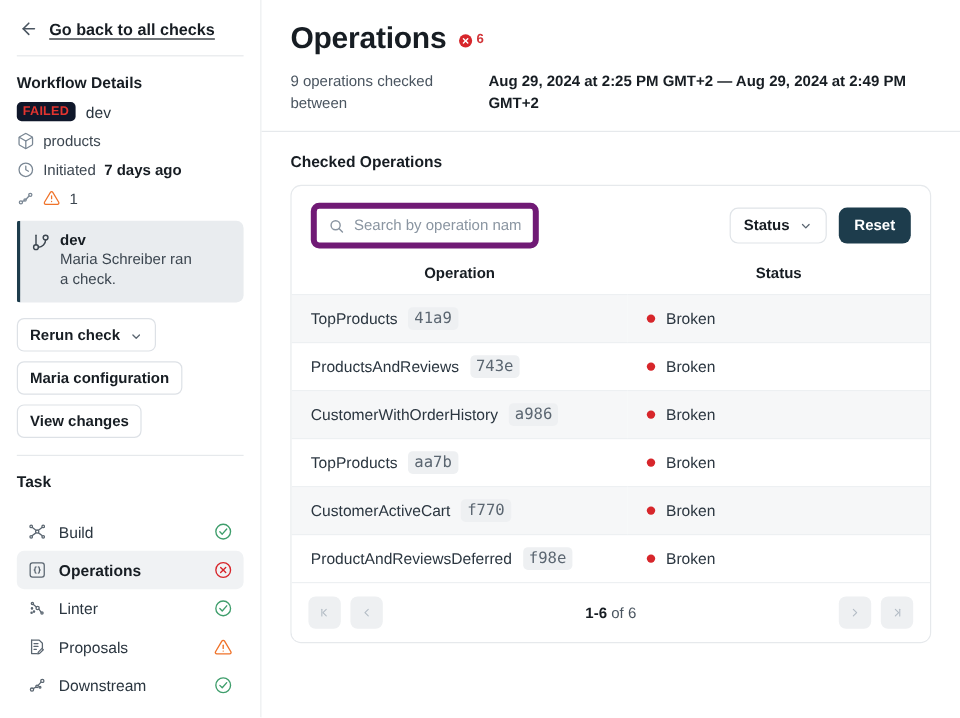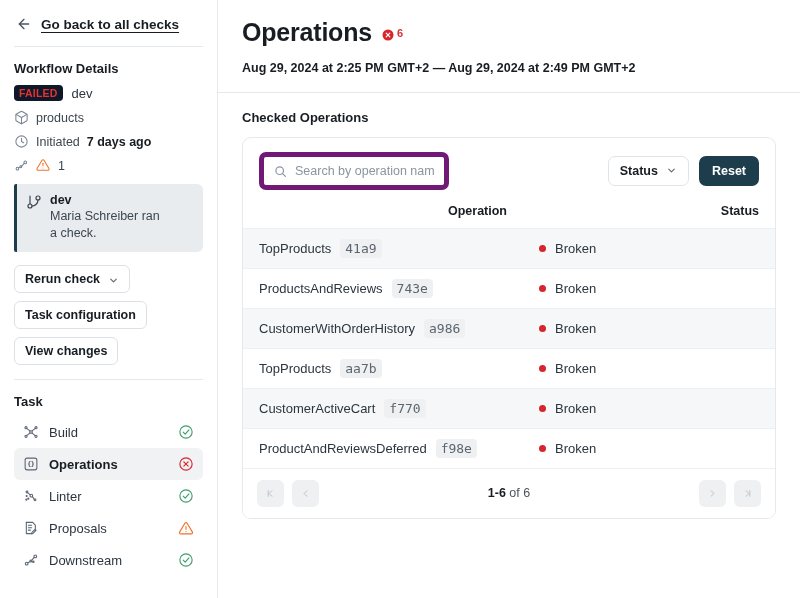--- a/index.html
+++ b/index.html
@@ -65,21 +65,21 @@
   .btn-stack { margin-top: 13px; display: flex; flex-direction: column; align-items: flex-start; gap: 8px; }
   .btn {
     display: inline-flex; align-items: flex-end; gap: 8px;
     border: 1px solid #dde1e6; background: #fff; border-radius: 6px;
     font-size: 12.5px; font-weight: 700; color: #171d23;
     padding: 6px 10px; cursor: pointer;
     font-family: "Liberation Sans", sans-serif;
   }
   .btn .chev { width: 11px; height: 11px; color: #5b6671; }
 
-  .task-title { font-size: 13px; font-weight: 700; color: #171d23; margin-bottom: 7px; }
+  .task-title { font-size: 13px; font-weight: 700; color: #171d23; margin-bottom: 18px; }
   .task-list { display: flex; flex-direction: column; }
   .task-item {
     display: flex; align-items: flex-end; gap: 10px;
     padding: 8px 9px; border-radius: 6px; cursor: pointer;
   }
   .task-item.active { background: #f0f2f4; }
   .task-item .t-ico { width: 16px; height: 16px; flex: 0 0 16px; color: #5b6671; }
   .task-item .t-label { flex: 1; font-size: 13px; color: #2b3640; }
   .task-item.active .t-label { font-weight: 700; color: #171d23; }
   .task-item .t-status { width: 16px; height: 16px; flex: 0 0 16px; }
@@ -122,21 +122,21 @@
   }
   .status-select .chev { width: 11px; height: 11px; color: #5b6671; }
   .reset-btn {
     background: #1d3c4c; color: #fff; border: none; border-radius: 7px;
     font-size: 12.5px; font-weight: 700; padding: 8px 13px; cursor: pointer;
     font-family: "Liberation Sans", sans-serif;
   }
 
   table.ops { width: 100%; border-collapse: collapse; }
   table.ops th {
-    text-align: right; font-size: 12.5px; font-weight: 700; color: #171d23;
+    text-align: center; font-size: 12.5px; font-weight: 700; color: #171d23;
     padding: 4px 16px 10px 16px;
   }
   table.ops th.col-op { width: 280px; }
   table.ops td { padding: 10px 16px; font-size: 13px; color: #2b3640; vertical-align: middle; }
   table.ops tbody tr { border-top: 1px solid #edf0f2; }
   table.ops tbody tr:nth-child(odd) { background: #f6f7f8; }
   table.ops tbody tr:nth-child(even) { background: #ffffff; }
   .op-cell { display: flex; align-items: center; gap: 9px; }
   .hash {
     font-family: "DejaVu Sans Mono", monospace; font-size: 13px; color: #5b6671;
@@ -245,21 +245,21 @@
     <div class="btn-stack">
       <button class="btn">
         <span>Rerun check</span>
         <span class="chev">
           <svg viewBox="0 0 24 24" fill="none" stroke="currentColor" stroke-width="2.4" stroke-linecap="round" stroke-linejoin="round" width="11" height="11">
               <polyline points="6 9 12 15 18 9"></polyline>
             </svg>
         </span>
       </button>
       <button class="btn">
-        <span>Task configuration</span>
+        <span>Maria configuration</span>
       </button>
       <button class="btn">
         <span>View changes</span>
       </button>
     </div>
 
     <div class="divider"></div>
 
     <div class="task-title">Task</div>
 
@@ -382,20 +382,21 @@
             <svg viewBox="0 0 24 24" width="12" height="12">
               <circle cx="12" cy="12" r="11" fill="#d7262b"></circle>
               <line x1="8.4" y1="8.4" x2="15.6" y2="15.6" stroke="#fff" stroke-width="2.4" stroke-linecap="round"></line>
               <line x1="15.6" y1="8.4" x2="8.4" y2="15.6" stroke="#fff" stroke-width="2.4" stroke-linecap="round"></line>
             </svg>
           </span>
           <span class="cnt">6</span>
         </span>
       </div>
       <div class="sub-row">
+        <div class="sub-left">9 operations checked between</div>
         <div class="sub-right">Aug 29, 2024 at 2:25 PM GMT+2 — Aug 29, 2024 at 2:49 PM GMT+2</div>
       </div>
     </div>
 
     <div class="main-body">
       <div class="panel-title">Checked Operations</div>
 
       <div class="card">
 
         <div class="card-toolbar">

